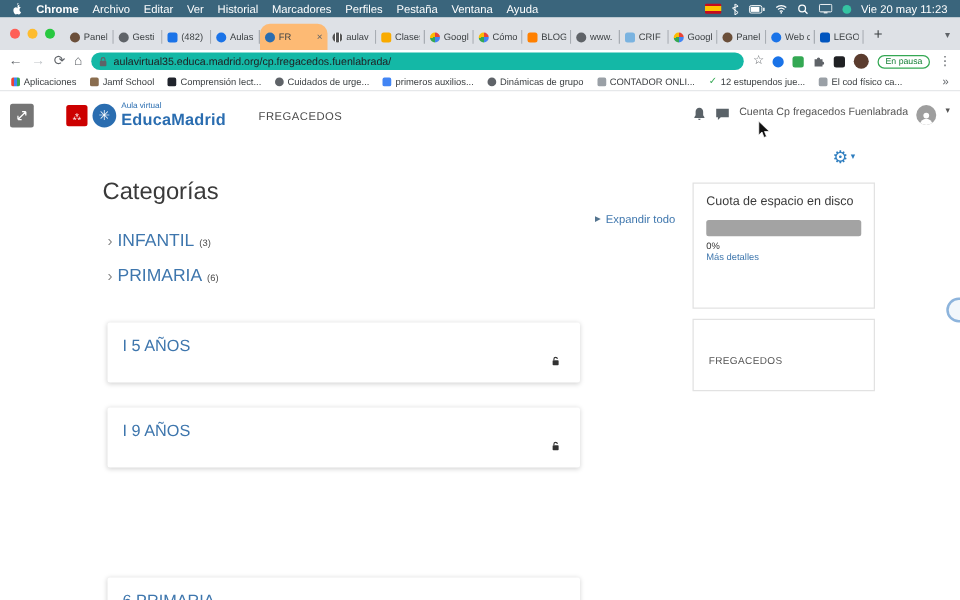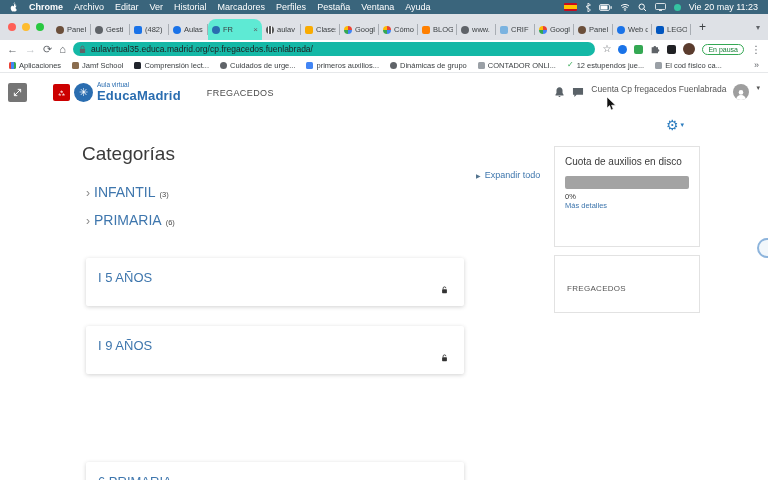--- a/index.html
+++ b/index.html
@@ -14,21 +14,21 @@
   .sicon { display:inline-flex; align-items:center; }
   .statusdot { width:7px; height:7px; border-radius:50%; background:#35c4a2; }
 
   
   .tabstrip { position:absolute; top:14px; left:0; right:0; height:26px; background:#dee1e6; display:flex; align-items:flex-end; padding-left:8px; }
   .lights { display:flex; gap:6px; align-items:center; height:26px; margin-right:8px; }
   .light { width:8px; height:8px; border-radius:50%; }
   .l-red{background:#ff5f57;} .l-yellow{background:#febc2e;} .l-green{background:#28c840;}
   .tab { height:21px; width:39px; display:flex; align-items:center; gap:3px; padding:0 4px; font-size:7.5px; color:#3c4043; overflow:hidden; white-space:nowrap; position:relative; }
   .tab:not(.active)::after { content:""; position:absolute; right:0; top:5px; height:11px; width:1px; background:#a8adb3; }
-  .tab.active { background:#5eead4; border-radius:8px 8px 0 0; width:54px; }
+  .tab.active { background:#fdba74; border-radius:8px 8px 0 0; width:54px; }
   .tab .tlabel { overflow:hidden; text-overflow:clip; }
   .fav { width:8px; height:8px; flex:none; border-radius:2px; }
   .fav.round { border-radius:50%; }
   .f-avatar{background:#6b4f3a;} .f-globe{background:#5f6368;} .f-mail{background:#1a73e8;}
   .f-blue{background:#1a73e8;} .f-educa{background:#2a6db0;} .f-moodle{background:repeating-linear-gradient(90deg,#555 0 2px,#fff 2px 3px);}
   .f-class{background:#f9ab00;} .f-google{background:conic-gradient(#ea4335 0 25%,#4285f4 0 50%,#34a853 0 75%,#fbbc05 0);}
   .f-blog{background:#ff8000;} .f-crif{background:#7ab3e0;} .f-web{background:#1a73e8;} .f-lego{background:#0055bf;}
   .tab .close { font-size:8px; color:#5f6368; margin-left:auto; }
   .newtab { height:26px; display:flex; align-items:center; padding:0 8px; font-size:12px; color:#3c4043; }
   .tabchev { margin-left:auto; margin-right:8px; height:26px; display:flex; align-items:center; font-size:8px; color:#5f6368; }
@@ -370,21 +370,21 @@
     <span class="cardlock"><svg width="7" height="8" viewBox="0 0 8 10">
           <rect x="1" y="4" width="6" height="5" rx="0.8" fill="#333"></rect>
           <path d="M2.3 4V2.8a1.7 1.7 0 013.4 0" fill="none" stroke="#333" stroke-width="1.1"></path>
         </svg></span>
   </div>
   <div class="coursecard cc-3">
     <span class="coursetitle">6 PRIMARIA</span>
   </div>
 
   <div class="sidecard quotacard">
-    <div class="quotatitle">Cuota de auxilios en disco</div>
+    <div class="quotatitle">Cuota de espacio en disco</div>
     <div class="quotabar"></div>
     <div class="quotapct">0%</div>
     <div class="quotalink">Más detalles</div>
   </div>
 
   <div class="sidecard navcard">
     <div class="navtitle">FREGACEDOS</div>
   </div>
 
   <div class="edgewidget"></div>

